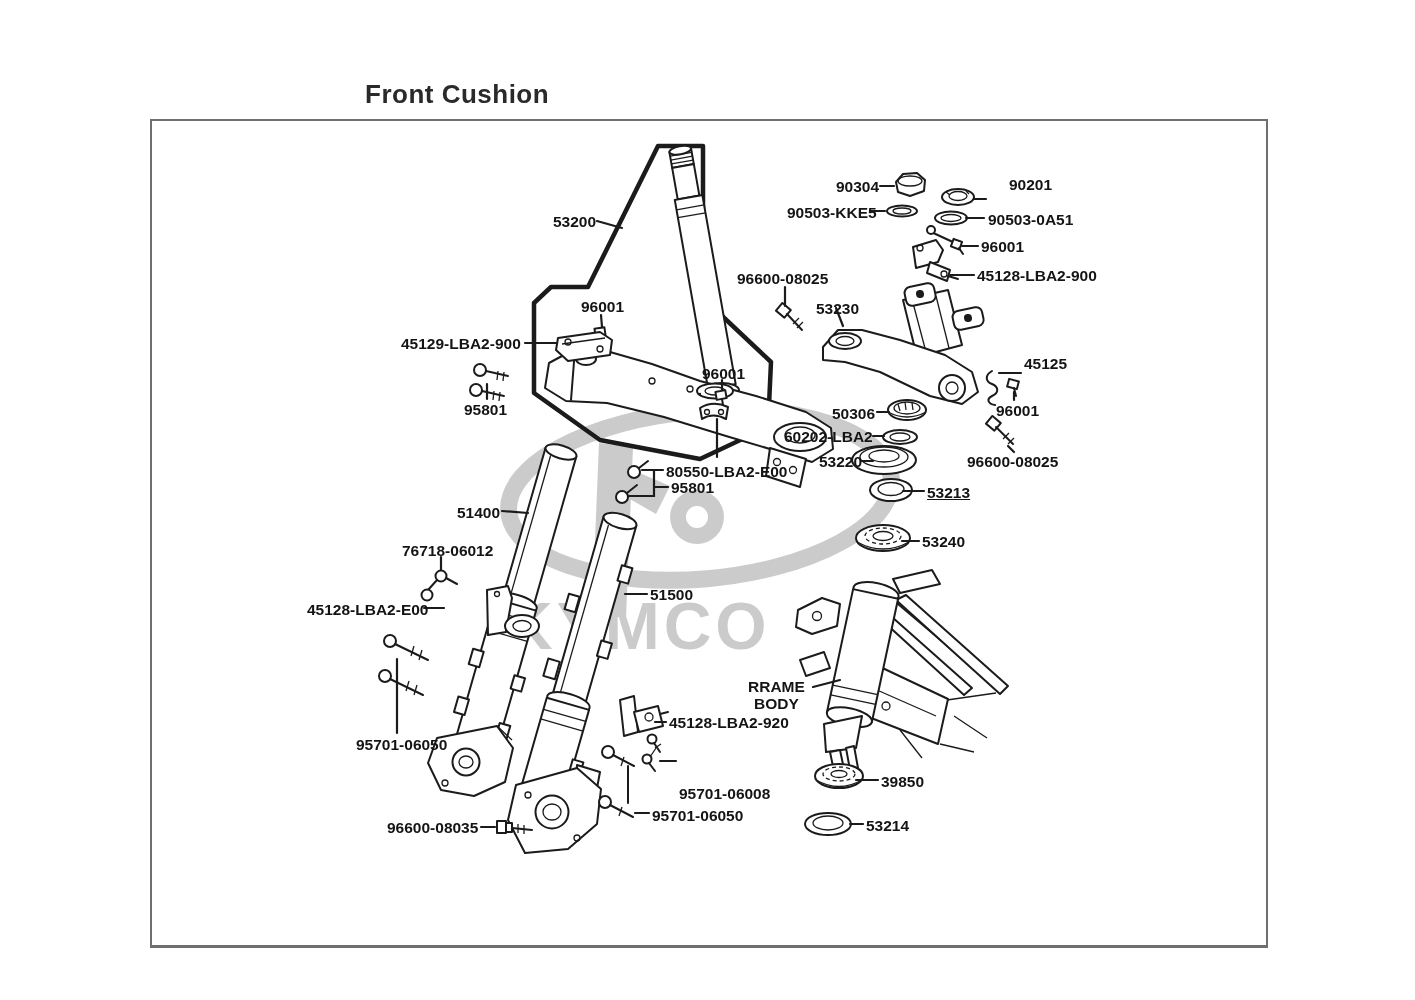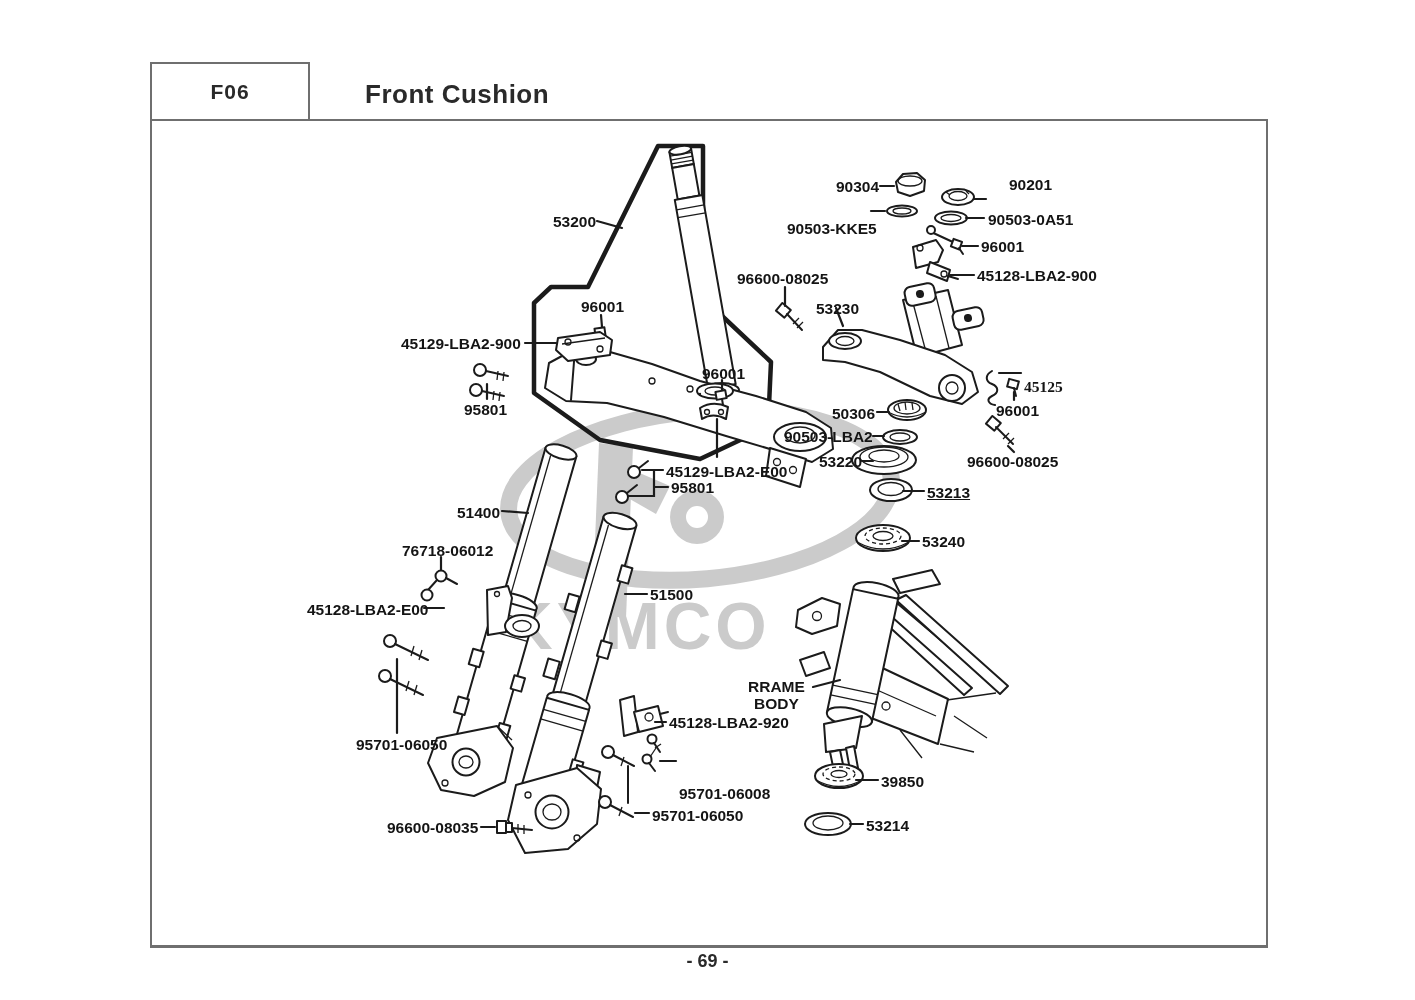--- a/index.html
+++ b/index.html
@@ -33,23 +33,20 @@
   .thick{stroke:#1b1b1b;stroke-width:4.5;fill:none;stroke-linejoin:round;}
   .thin{stroke:#1b1b1b;stroke-width:1.3;fill:none;}
   .leader{stroke:#1b1b1b;stroke-width:2.2;fill:none;stroke-linecap:round;}
   .dk{fill:#1b1b1b;stroke:none;}
 </style>
 </head>
 <body>
 
 <div id="page">
 
-  <div id="code-box">
-    <span>F06</span>
-  </div>
   <div id="page-title">Front Cushion</div>
 
   <div id="frame"></div>
 
   <svg id="wm-svg" width="1415" height="1000" viewBox="0 0 1415 1000">
     <g transform="rotate(-5 700 495)">
       <ellipse cx="700" cy="495" rx="192" ry="84" fill="none" stroke="#cbcbcb" stroke-width="17"></ellipse>
     </g>
     <polygon points="599,443 633,447 626,618 592,614" fill="#cbcbcb"></polygon>
     <polygon points="628,468 670,486 656,514 621,494" fill="#cbcbcb"></polygon>
@@ -411,49 +408,48 @@
       <path class="leader" d="M856,780 L878,780"></path>
       <path class="leader" d="M850,824 L863,824"></path>
       <path class="leader" d="M717,419 L717,457"></path>
     </g>
   </svg>
 
   <div id="labels">
       <div class="part-label" style="left: 553px; top: 213px;">53200</div>
       <div class="part-label" style="left: 836px; top: 178px;">90304</div>
       <div class="part-label" style="left: 989px; top: 176px; margin-left: 20px;">90201</div>
-      <div class="part-label" style="left: 787px; top: 204px; margin-top: 16px;">90503-KKE5</div>
+      <div class="part-label" style="left: 787px; top: 204px;">90503-KKE5</div>
       <div class="part-label" style="left: 988px; top: 211px;">90503-0A51</div>
       <div class="part-label" style="left: 981px; top: 238px;">96001</div>
       <div class="part-label" style="left: 977px; top: 267px;">45128-LBA2-900</div>
       <div class="part-label" style="left: 737px; top: 270px;">96600-08025</div>
       <div class="part-label" style="left: 816px; top: 300px;">53230</div>
       <div class="part-label" style="left: 581px; top: 298px;">96001</div>
       <div class="part-label" style="left: 401px; top: 335px;">45129-LBA2-900</div>
       <div class="part-label" style="left: 464px; top: 401px;">95801</div>
       <div class="part-label" style="left: 702px; top: 365px;">96001</div>
-      <div class="part-label" style="left: 1024px; top: 378px; font-family: Liberation Serif, serif;">45125</div>
+      <div class="part-label" style="left: 1024px; top: 355px;">45125</div>
       <div class="part-label" style="left: 996px; top: 402px;">96001</div>
       <div class="part-label" style="left: 832px; top: 405px;">50306</div>
-      <div class="part-label" style="left: 784px; top: 428px;">90503-LBA2</div>
+      <div class="part-label" style="left: 784px; top: 428px;">60202-LBA2</div>
       <div class="part-label" style="left: 819px; top: 453px;">53220</div>
       <div class="part-label" style="left: 967px; top: 453px;">96600-08025</div>
       <div class="part-label" style="left: 927px; top: 484px; text-decoration: underline;">53213</div>
       <div class="part-label" style="left: 922px; top: 533px;">53240</div>
-      <div class="part-label" style="left: 666px; top: 463px;">45129-LBA2-E00</div>
+      <div class="part-label" style="left: 666px; top: 463px;">80550-LBA2-E00</div>
       <div class="part-label" style="left: 671px; top: 479px;">95801</div>
       <div class="part-label" style="left: 457px; top: 504px;">51400</div>
       <div class="part-label" style="left: 402px; top: 542px;">76718-06012</div>
       <div class="part-label" style="left: 307px; top: 601px;">45128-LBA2-E00</div>
       <div class="part-label" style="left: 650px; top: 586px;">51500</div>
       <div class="part-label center" style="left: 748px; top: 678px;">RRAME
 BODY</div>
       <div class="part-label" style="left: 669px; top: 714px;">45128-LBA2-920</div>
       <div class="part-label" style="left: 356px; top: 736px;">95701-06050</div>
       <div class="part-label" style="left: 679px; top: 753px; margin-top: 32px;">95701-06008</div>
       <div class="part-label" style="left: 652px; top: 807px;">95701-06050</div>
       <div class="part-label" style="left: 387px; top: 819px;">96600-08035</div>
       <div class="part-label" style="left: 881px; top: 773px;">39850</div>
       <div class="part-label" style="left: 866px; top: 817px;">53214</div>
     </div>
 
-  <div id="page-number">- 69 -</div>
 </div>
 
 </body></html>

